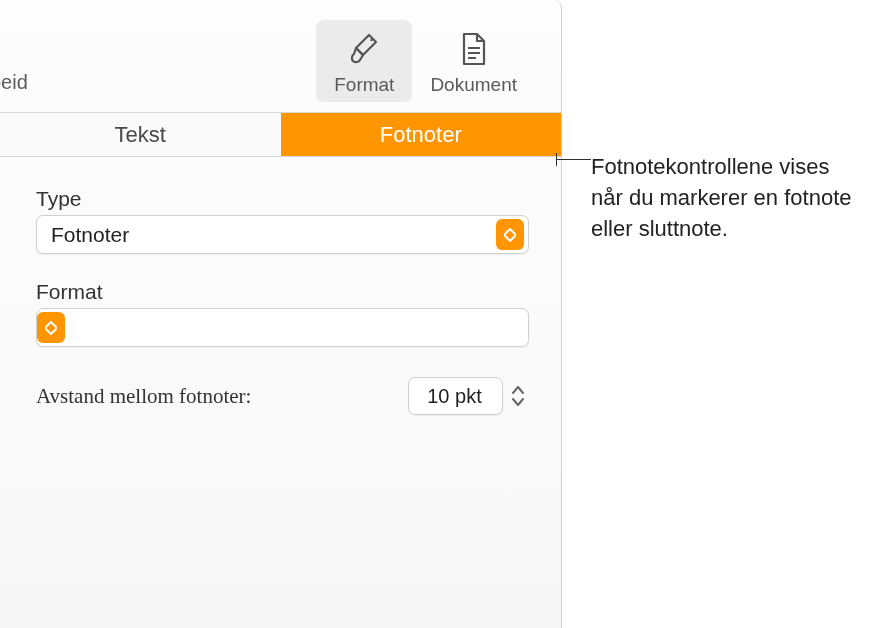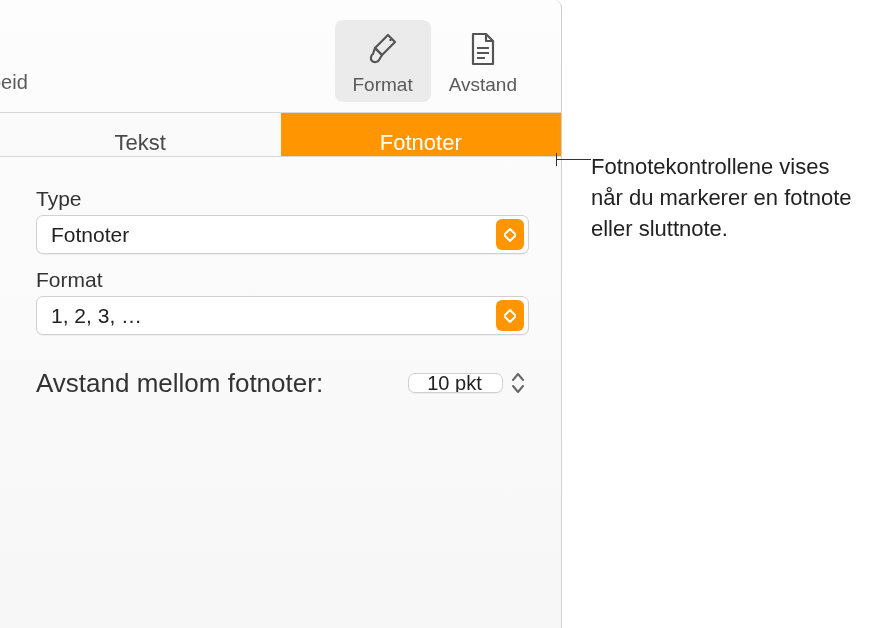--- a/index.html
+++ b/index.html
@@ -70,37 +70,37 @@
       margin-top: 4px;
     }
     .segment-tabs {
       display: flex;
       height: 44px;
       border-bottom: 1px solid #d8d8d8;
     }
     .segment-tab {
       flex: 1;
       display: flex;
-      align-items: flex-end;
+      align-items: center;
       justify-content: center;
       font-size: 22px;
       color: #4a4a4a;
       cursor: pointer;
       background: #fafafa;
     }
     .segment-tab.active {
       background: #ff9500;
       color: #fff;
       font-weight: 500;
     }
     .content {
       padding: 30px 32px 0 36px;
     }
     .field-group {
-      margin-bottom: 14px;
+      margin-bottom: 26px;
     }
     .field-label {
       font-size: 21px;
       color: #333;
       margin-bottom: 4px;
     }
     .popup-select {
       display: flex;
       align-items: center;
       background: #fff;
@@ -130,31 +130,32 @@
     }
     .popup-arrows svg {
       display: block;
     }
     .spacing-row {
       display: flex;
       align-items: center;
       margin-top: 30px;
     }
     .spacing-label {
-      font-size: 26px;
+      font-size: 21px;
       color: #333;
       flex: 1;
+      font-family: Liberation Serif, serif;
     }
     .stepper {
       display: flex;
       align-items: center;
     }
     .stepper-input {
       width: 95px;
-      height: 20px;
+      height: 38px;
       border: 1px solid #d0d0d0;
       border-radius: 7px;
       background: #fff;
       font-size: 20px;
       color: #222;
       text-align: center;
       padding: 0 2px 0 0;
       box-shadow: 0 1px 1px rgba(0,0,0,0.05);
     }
     .stepper-arrows {
@@ -218,21 +219,21 @@
       <div class="toolbar-btn">
         <div class="icon-wrap">
           <svg width="32" height="36" viewBox="0 0 32 36" fill="none">
             <path d="M6 3 H19 L26 10 V33 H6 Z" stroke="#555" stroke-width="2.2" stroke-linejoin="round" fill="none"></path>
             <path d="M19 3 V10 H26" stroke="#555" stroke-width="2.2" stroke-linejoin="round" fill="none"></path>
             <line x1="10" y1="17" x2="22" y2="17" stroke="#555" stroke-width="2"></line>
             <line x1="10" y1="22" x2="22" y2="22" stroke="#555" stroke-width="2"></line>
             <line x1="10" y1="27" x2="18" y2="27" stroke="#555" stroke-width="2"></line>
           </svg>
         </div>
-        <div class="label">Avstand</div>
+        <div class="label">Dokument</div>
       </div>
     </div>
   </div>
 
   <div class="segment-tabs">
     <div class="segment-tab">
       <span>Tekst</span>
     </div>
     <div class="segment-tab active">
       <span>Fotnoter</span>
@@ -251,21 +252,20 @@
           <svg width="12" height="7" viewBox="0 0 12 7">
               <path d="M1 1 L6 6 L11 1" stroke="#fff" stroke-width="2" fill="none" stroke-linecap="round" stroke-linejoin="round"></path>
             </svg>
         </div>
       </div>
     </div>
 
     <div class="field-group">
       <div class="field-label">Format</div>
       <div class="popup-select">
-        <div class="popup-value">1, 2, 3, …</div>
         <div class="popup-arrows">
           <svg width="12" height="7" viewBox="0 0 12 7">
               <path d="M1 6 L6 1 L11 6" stroke="#fff" stroke-width="2" fill="none" stroke-linecap="round" stroke-linejoin="round"></path>
             </svg>
           <svg width="12" height="7" viewBox="0 0 12 7">
               <path d="M1 1 L6 6 L11 1" stroke="#fff" stroke-width="2" fill="none" stroke-linecap="round" stroke-linejoin="round"></path>
             </svg>
         </div>
       </div>
     </div>

